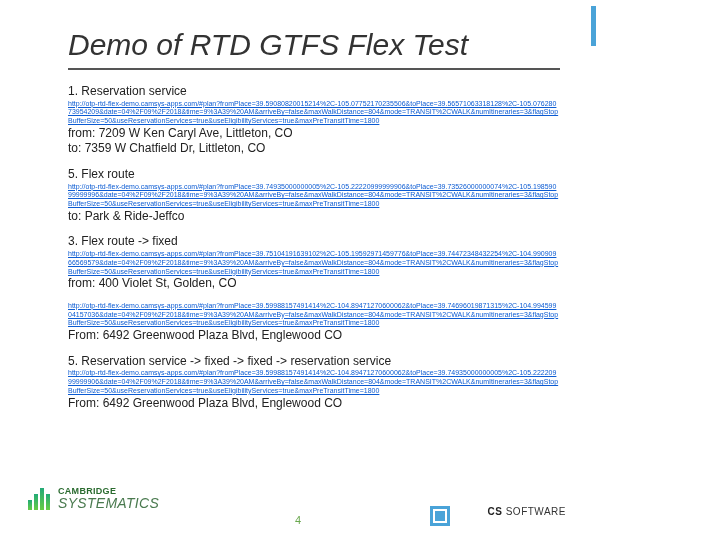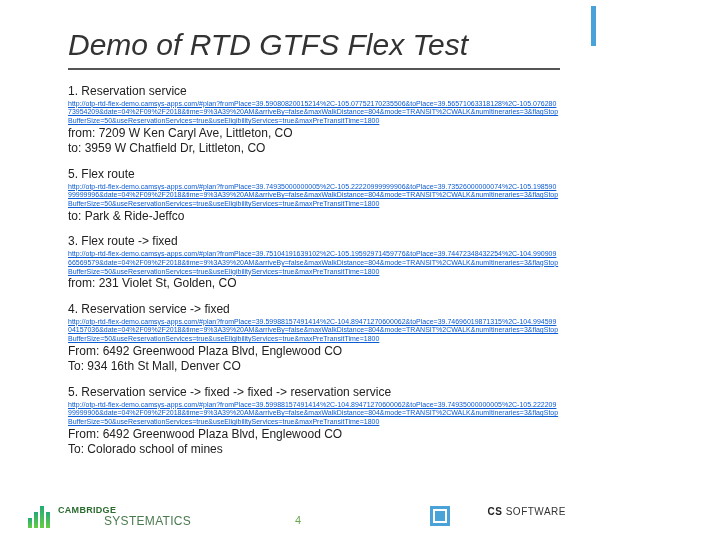--- a/index.html
+++ b/index.html
@@ -4,74 +4,71 @@
 <style>
   * { margin: 0; padding: 0; box-sizing: border-box; }
   html, body { width: 720px; height: 540px; font-family: Arial, Helvetica, sans-serif; background: #fff; overflow: hidden; }
   .slide { position: relative; width: 596px; height: 540px; padding: 28px 36px 12px 68px; }
   .title { font-size: 30px; font-style: italic; font-weight: 400; color: #333; border-bottom: 2px solid #555; padding-bottom: 6px; margin-bottom: 14px; }
   .section { margin-bottom: 10px; }
   .section-label { font-size: 12px; color: #222; line-height: 1.3; }
   .url { font-size: 7px; color: #0b5bd3; text-decoration: underline; word-break: break-all; line-height: 1.25; display: block; }
   .detail { font-size: 12px; color: #222; line-height: 1.3; }
   .pagenum { position: absolute; bottom: 14px; left: 50%; transform: translateX(-50%); font-size: 11px; color: #6aa84f; }
-  .logo-left { position: absolute; left: 28px; bottom: 12px; display: flex; align-items: center; }
+  .logo-left { position: absolute; left: 28px; bottom: 29px; display: flex; align-items: center; }
   .logo-left .bars { display: inline-block; margin-right: 6px; }
   .logo-left .bars span { display: inline-block; width: 4px; background: linear-gradient(#2a7, #6c4); margin-right: 2px; vertical-align: bottom; }
   .logo-left .bars span:nth-child(1){height:10px}
   .logo-left .bars span:nth-child(2){height:16px}
   .logo-left .bars span:nth-child(3){height:22px}
   .logo-left .bars span:nth-child(4){height:16px}
   .logo-left .txt { font-size: 9px; line-height: 1.05; color: #2a6b2f; font-weight: bold; letter-spacing: 0.3px; }
-  .logo-left .txt .sub { font-weight: normal; font-size: 12px; color: #4a7a4f; margin-left: 46px; }
+  .logo-left .txt .sub { font-weight: normal; font-style: italic; font-size: 14px; color: #4a7a4f; }
   .logo-right { position: absolute; right: 30px; bottom: 14px; display: flex; align-items: flex-start; gap: 33px; }
   .logo-right .sq { width: 20px; height: 20px; background: #4aa3d8; margin-right: 5px; position: relative; }
   .logo-right .sq::after { content:""; position:absolute; inset:3px; border:2px solid #fff; }
   .logo-right .txt { font-size: 10px; color: #333; letter-spacing: 0.5px; }
   .logo-right .txt b { color: #222; }
   .accent { position: absolute; right: 0; top: 6px; width: 5px; height: 40px; background: #4aa3d8; }
 </style>
 </head>
 <body>
 
 <div class="slide">
   <div class="accent"></div>
   <h1 class="title">Demo of RTD GTFS Flex Test</h1>
 
   <div class="section">
     <div class="section-label">1. Reservation service</div>
     <a class="url">http://otp-rtd-flex-demo.camsys-apps.com/#plan?fromPlace=39.59080820015214%2C-105.07752170235506&amp;toPlace=39.56571063318128%2C-105.07628073954209&amp;date=04%2F09%2F2018&amp;time=9%3A39%20AM&amp;arriveBy=false&amp;maxWalkDistance=804&amp;mode=TRANSIT%2CWALK&amp;numItineraries=3&amp;flagStopBufferSize=50&amp;useReservationServices=true&amp;useEligibilityServices=true&amp;maxPreTransitTime=1800</a>
     <div class="detail">from: 7209 W Ken Caryl Ave, Littleton, CO</div>
-    <div class="detail">to: 3959 W Chatfield Dr, Littleton, CO</div>
+    <div class="detail">to: 7359 W Chatfield Dr, Littleton, CO</div>
   </div>
 
   <div class="section">
     <div class="section-label">5. Flex route</div>
     <a class="url">http://otp-rtd-flex-demo.camsys-apps.com/#plan?fromPlace=39.74935000000005%2C-105.22220999999906&amp;toPlace=39.73526000000074%2C-105.19859099999996&amp;date=04%2F09%2F2018&amp;time=9%3A39%20AM&amp;arriveBy=false&amp;maxWalkDistance=804&amp;mode=TRANSIT%2CWALK&amp;numItineraries=3&amp;flagStopBufferSize=50&amp;useReservationServices=true&amp;useEligibilityServices=true&amp;maxPreTransitTime=1800</a>
     <div class="detail">to: Park &amp; Ride-Jeffco</div>
   </div>
 
   <div class="section">
     <div class="section-label">3. Flex route -&gt; fixed</div>
     <a class="url">http://otp-rtd-flex-demo.camsys-apps.com/#plan?fromPlace=39.75104191639102%2C-105.19592971459776&amp;toPlace=39.74472348432254%2C-104.99090966569579&amp;date=04%2F09%2F2018&amp;time=9%3A39%20AM&amp;arriveBy=false&amp;maxWalkDistance=804&amp;mode=TRANSIT%2CWALK&amp;numItineraries=3&amp;flagStopBufferSize=50&amp;useReservationServices=true&amp;useEligibilityServices=true&amp;maxPreTransitTime=1800</a>
-    <div class="detail">from: 231 Violet St, Golden, CO</div>
+    <div class="detail">from: 400 Violet St, Golden, CO</div>
   </div>
 
   <div class="section">
-    <div class="section-label">4. Reservation service -&gt; fixed</div>
     <a class="url">http://otp-rtd-flex-demo.camsys-apps.com/#plan?fromPlace=39.59988157491414%2C-104.89471270600062&amp;toPlace=39.74696019871315%2C-104.99459904157036&amp;date=04%2F09%2F2018&amp;time=9%3A39%20AM&amp;arriveBy=false&amp;maxWalkDistance=804&amp;mode=TRANSIT%2CWALK&amp;numItineraries=3&amp;flagStopBufferSize=50&amp;useReservationServices=true&amp;useEligibilityServices=true&amp;maxPreTransitTime=1800</a>
     <div class="detail">From: 6492 Greenwood Plaza Blvd, Englewood CO</div>
-    <div class="detail">To: 934 16th St Mall, Denver CO</div>
   </div>
 
   <div class="section">
     <div class="section-label">5. Reservation service -&gt; fixed -&gt; fixed -&gt; reservation service</div>
     <a class="url">http://otp-rtd-flex-demo.camsys-apps.com/#plan?fromPlace=39.59988157491414%2C-104.89471270600062&amp;toPlace=39.74935000000005%2C-105.22220999999906&amp;date=04%2F09%2F2018&amp;time=9%3A39%20AM&amp;arriveBy=false&amp;maxWalkDistance=804&amp;mode=TRANSIT%2CWALK&amp;numItineraries=3&amp;flagStopBufferSize=50&amp;useReservationServices=true&amp;useEligibilityServices=true&amp;maxPreTransitTime=1800</a>
     <div class="detail">From: 6492 Greenwood Plaza Blvd, Englewood CO</div>
-    <div class="detail">To: Colorado school of mines</div>
   </div>
 
   <div class="pagenum">4</div>
 
   <div class="logo-left">
     <span class="bars"><span></span><span></span><span></span><span></span></span>
     <span class="txt">
       <span>CAMBRIDGE</span><br>
       <span class="sub">SYSTEMATICS</span>
     </span>

